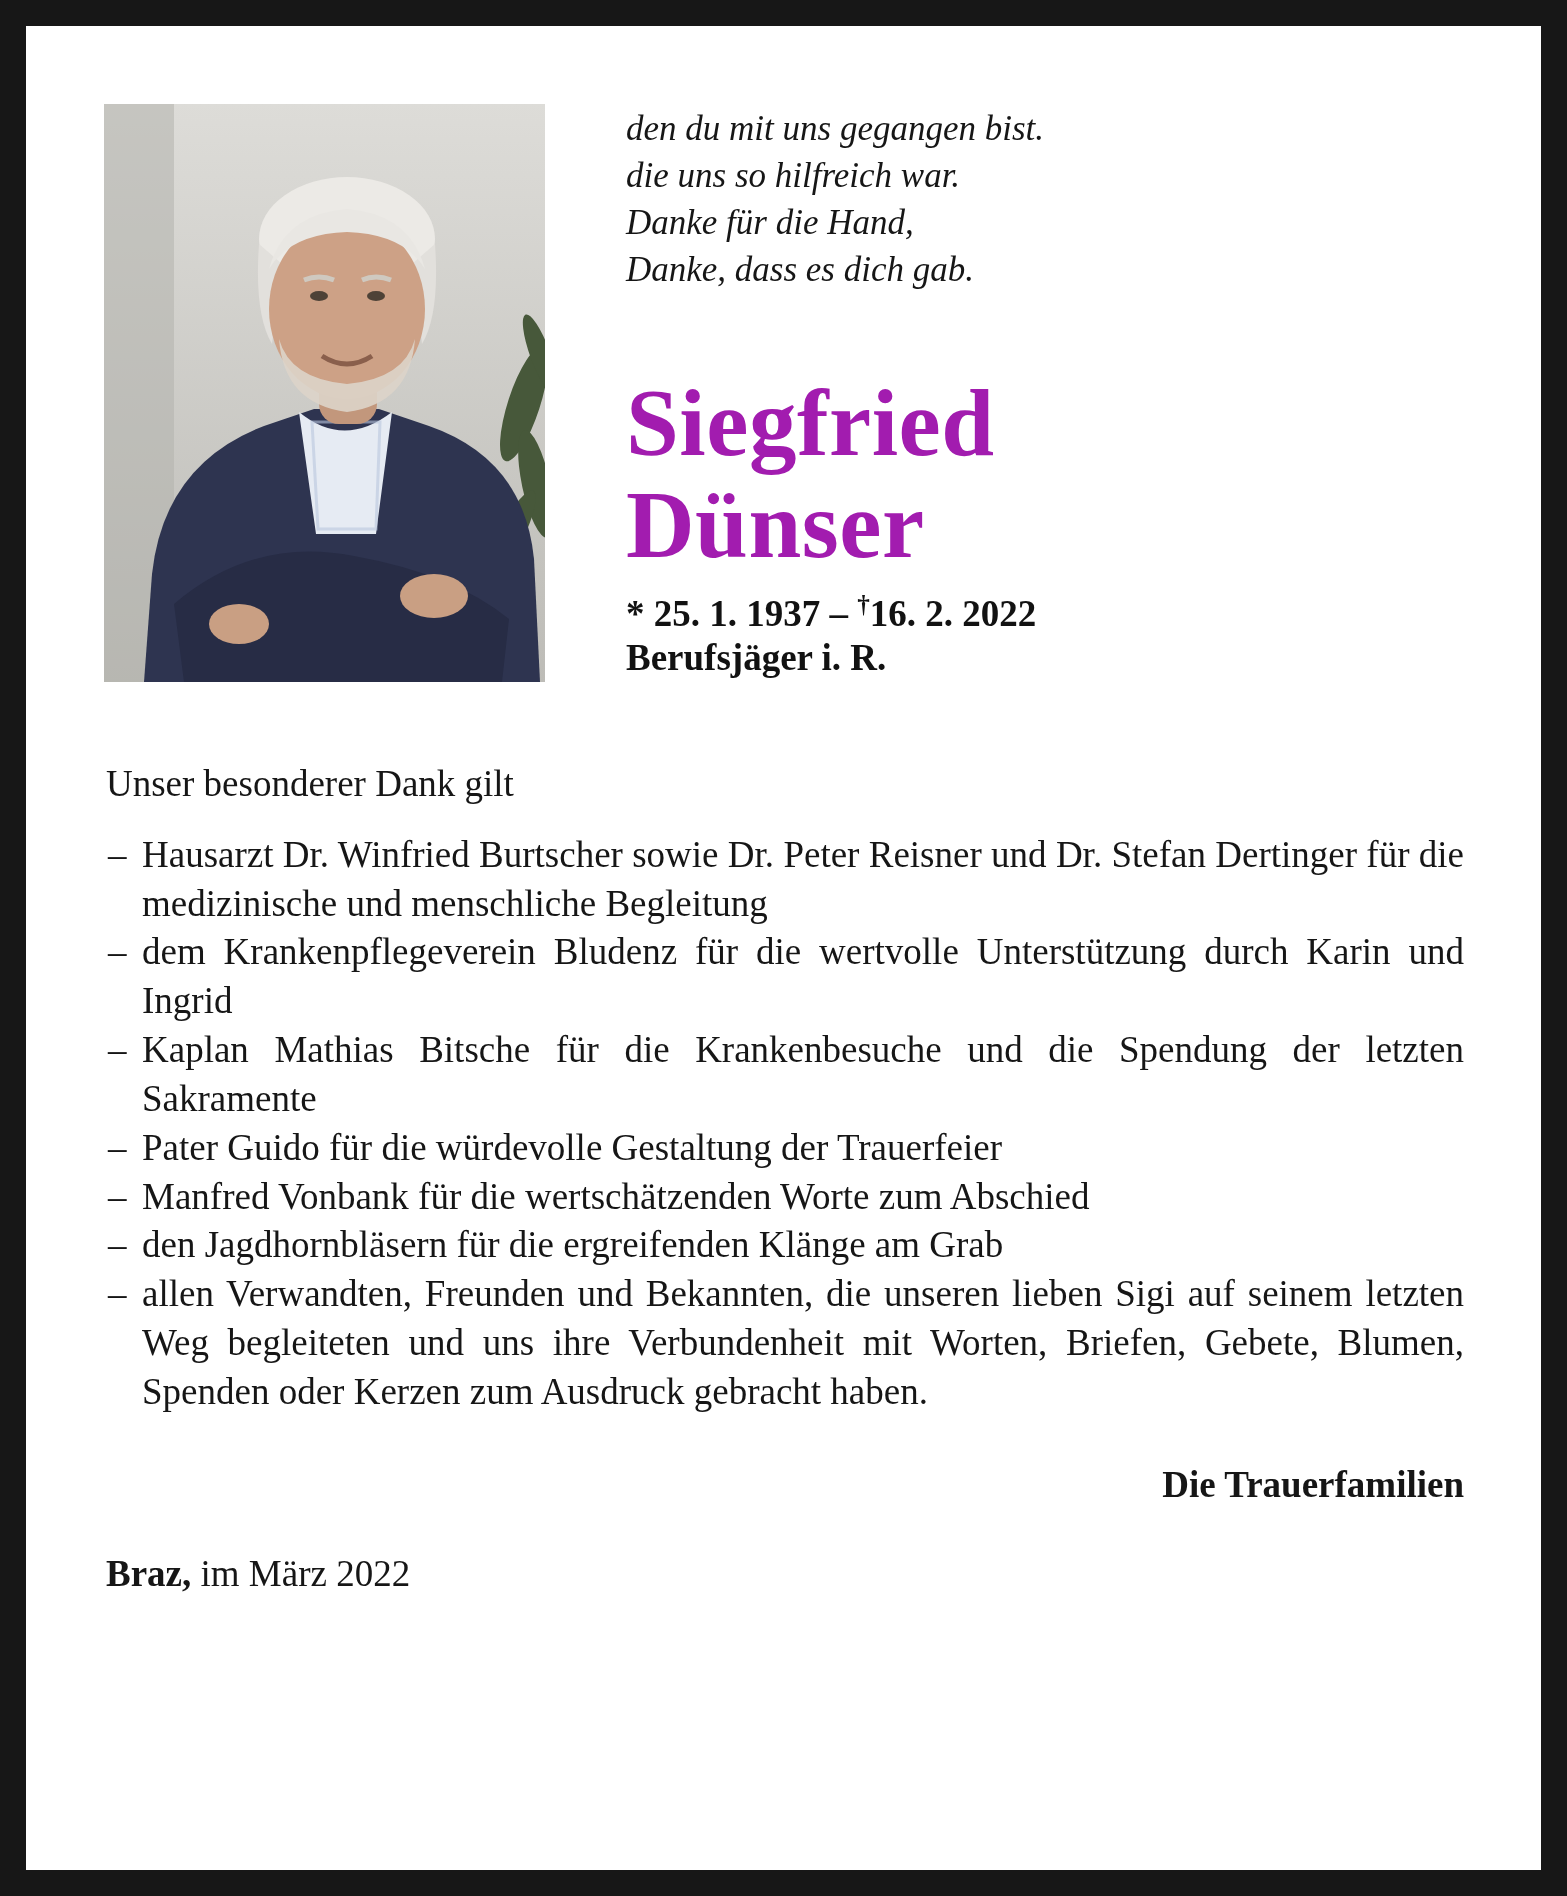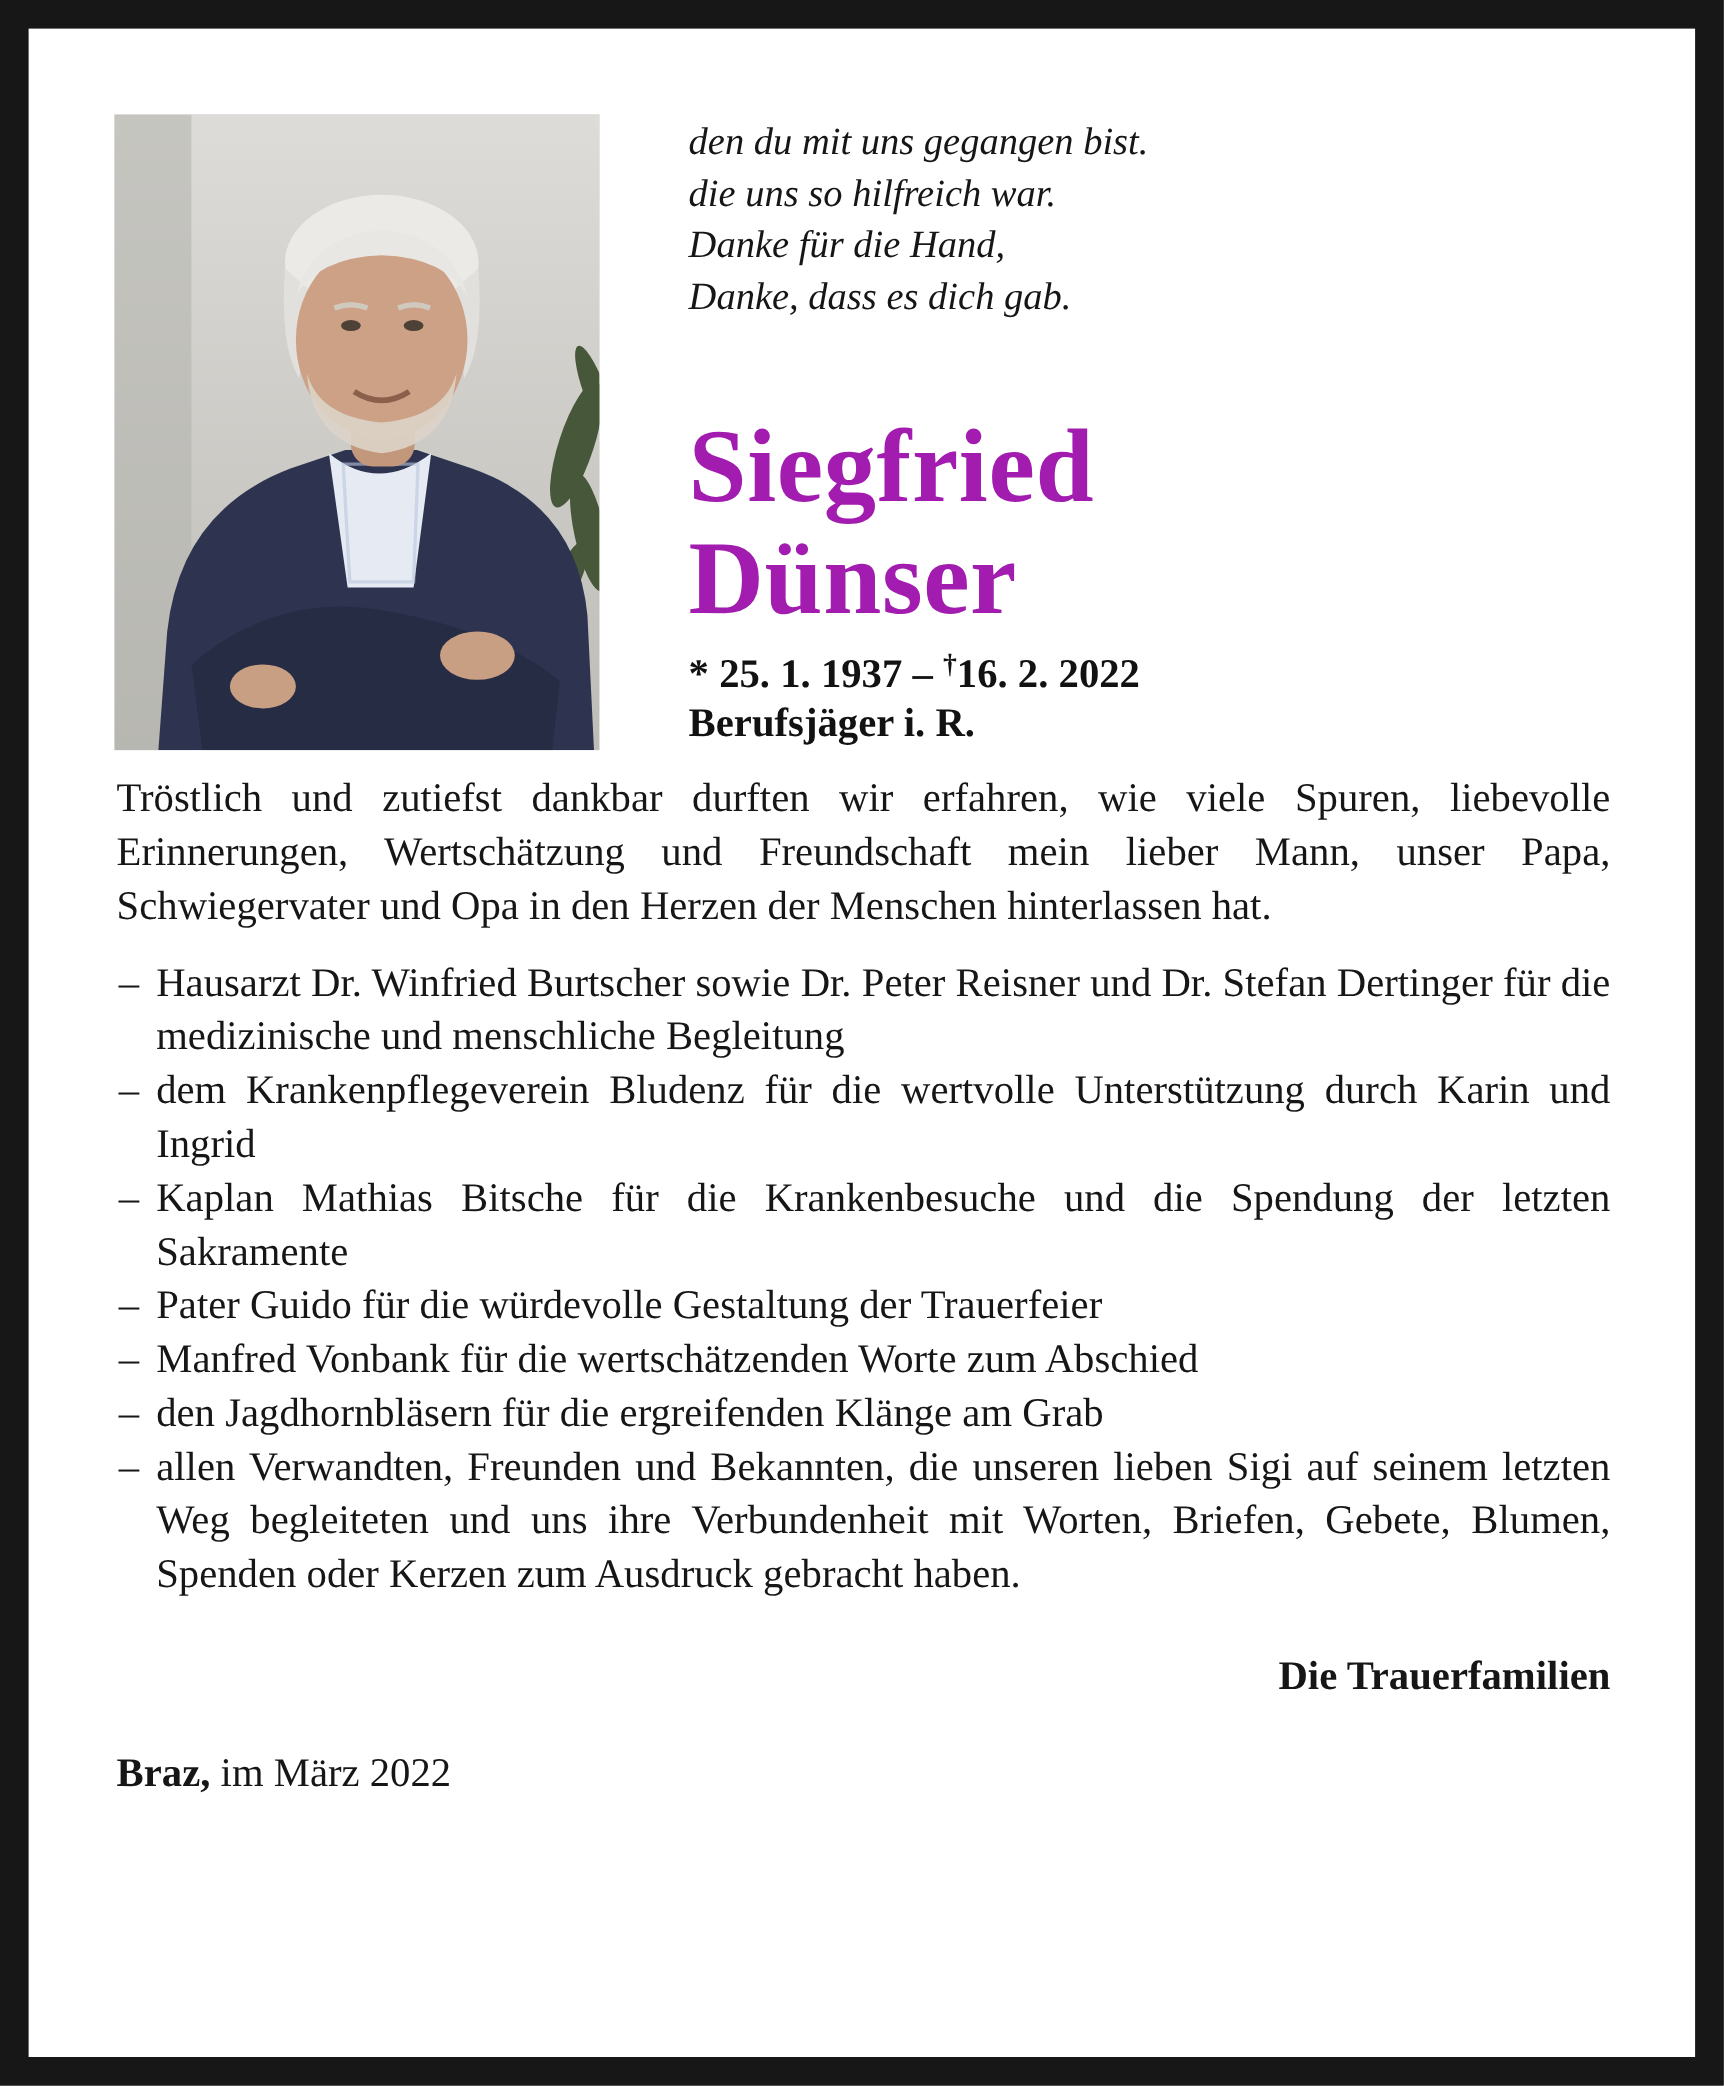--- a/index.html
+++ b/index.html
@@ -183,22 +183,22 @@
       <div class="dates-line">
         <span>* 25. 1. 1937 –</span>
         <span class="dagger">†</span><span>16. 2. 2022</span>
       </div>
 
       <div class="profession">Berufsjäger i. R.</div>
     </div>
 
     <div class="main-text">
 
-      <p class="justified">Tröstlich und zutiefst dankbar durften wir erfahren, wie viele Spuren, liebevolle Erinnerungen, Wertschätzung und Freundschaft mein lieber Mann, unser Papa, Schwiegervater und Opa in den Herzen der Menschen hinterlassen hat.</p>
-
+
+      <p class="thanks-heading">Unser besonderer Dank gilt</p>
 
       <div class="thanks-list">
         <div class="thanks-item">
           <span class="dash">–</span>
           <span>Hausarzt Dr. Winfried Burtscher sowie Dr. Peter Reisner und Dr. Stefan Dertinger für die medizinische und menschliche Begleitung</span>
         </div>
         <div class="thanks-item">
           <span class="dash">–</span>
           <span>dem Krankenpflegeverein Bludenz für die wertvolle Unterstützung durch Karin und Ingrid</span>
         </div>

